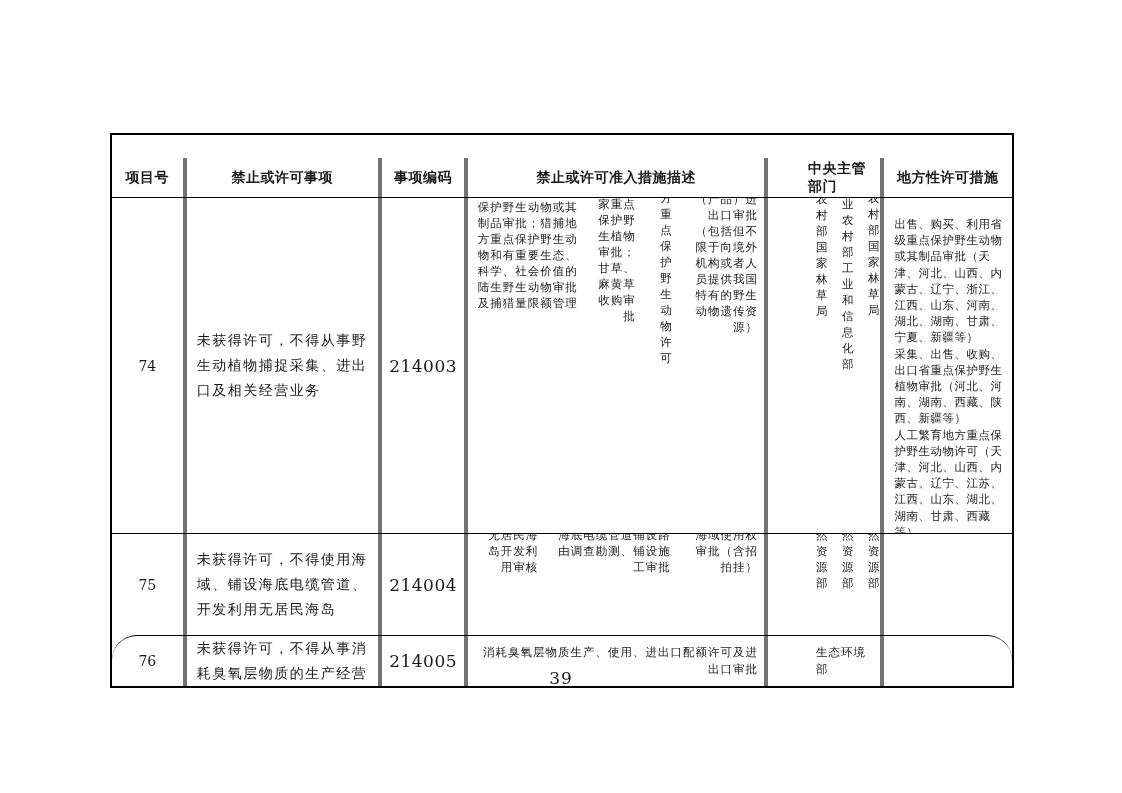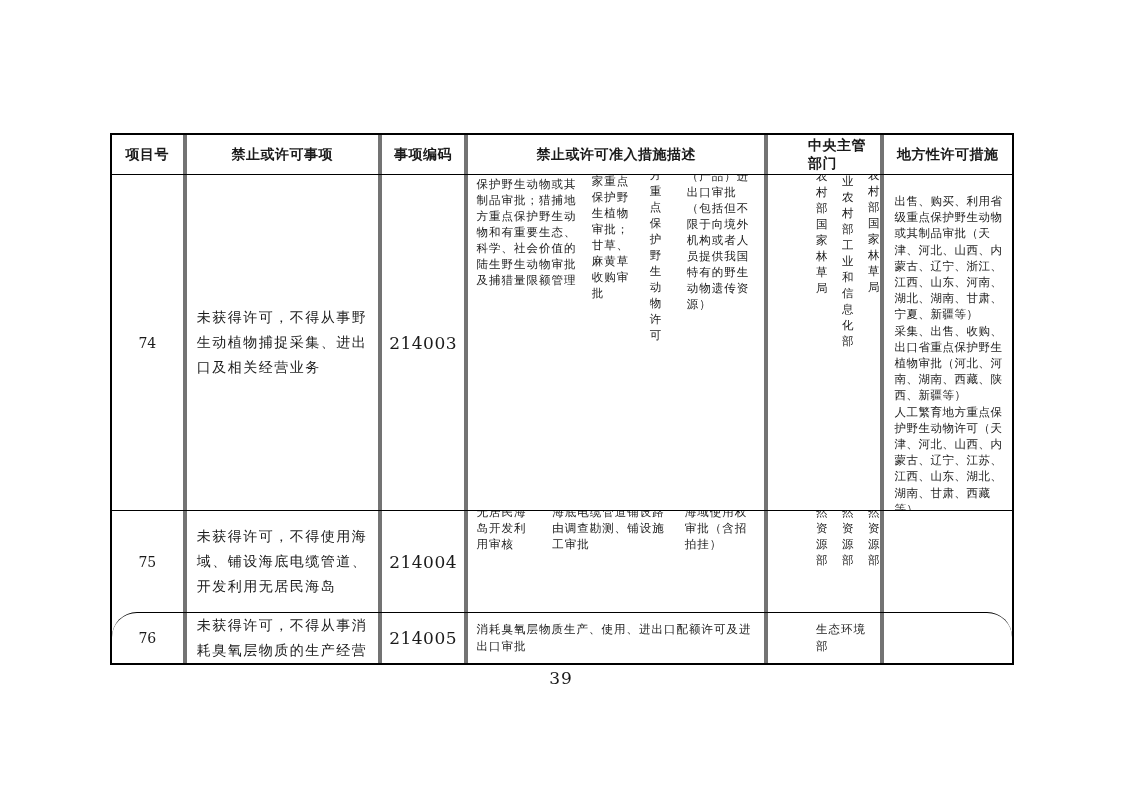--- a/index.html
+++ b/index.html
@@ -11,22 +11,22 @@
   }
   .doc-table {
     position:absolute; left:110px; top:133px; width:904px;
     border:2px solid #000; background:#fff;
   }
   .trow { display:flex; border-top:1px solid #000; }
   .trow:first-child { border-top:none; }
   .cell { border-left:4px solid #737373; overflow:hidden; }
   .cell:first-child { border-left:none; }
   .c1 { width:71px; }  .c2 { width:196px; } .c3 { width:87px; }
-  .c4 { width:301px; } .c5 { width:116px;padding-left:40px; } .c6 { width:133px; }
-  .header-row { height:39px; }
+  .c4 { width:301px;text-align:right; } .c5 { width:116px;padding-left:40px; } .c6 { width:133px; }
+  .header-row { height:39px;margin-top:23px; }
   .header-row .cell {
     display:flex; align-items:center; justify-content:center;
     font-weight:bold; font-size:14px; letter-spacing:0.5px;
   }
   .r74 { height:336px; } .r75 { height:102px; } .r76 { height:51px;border-radius:25px; }
   .num-cell, .code-cell {
     display:flex; align-items:center; justify-content:center;
     font-size:14px;
   }
   .code-cell { font-size:17px; letter-spacing:0.5px; }

